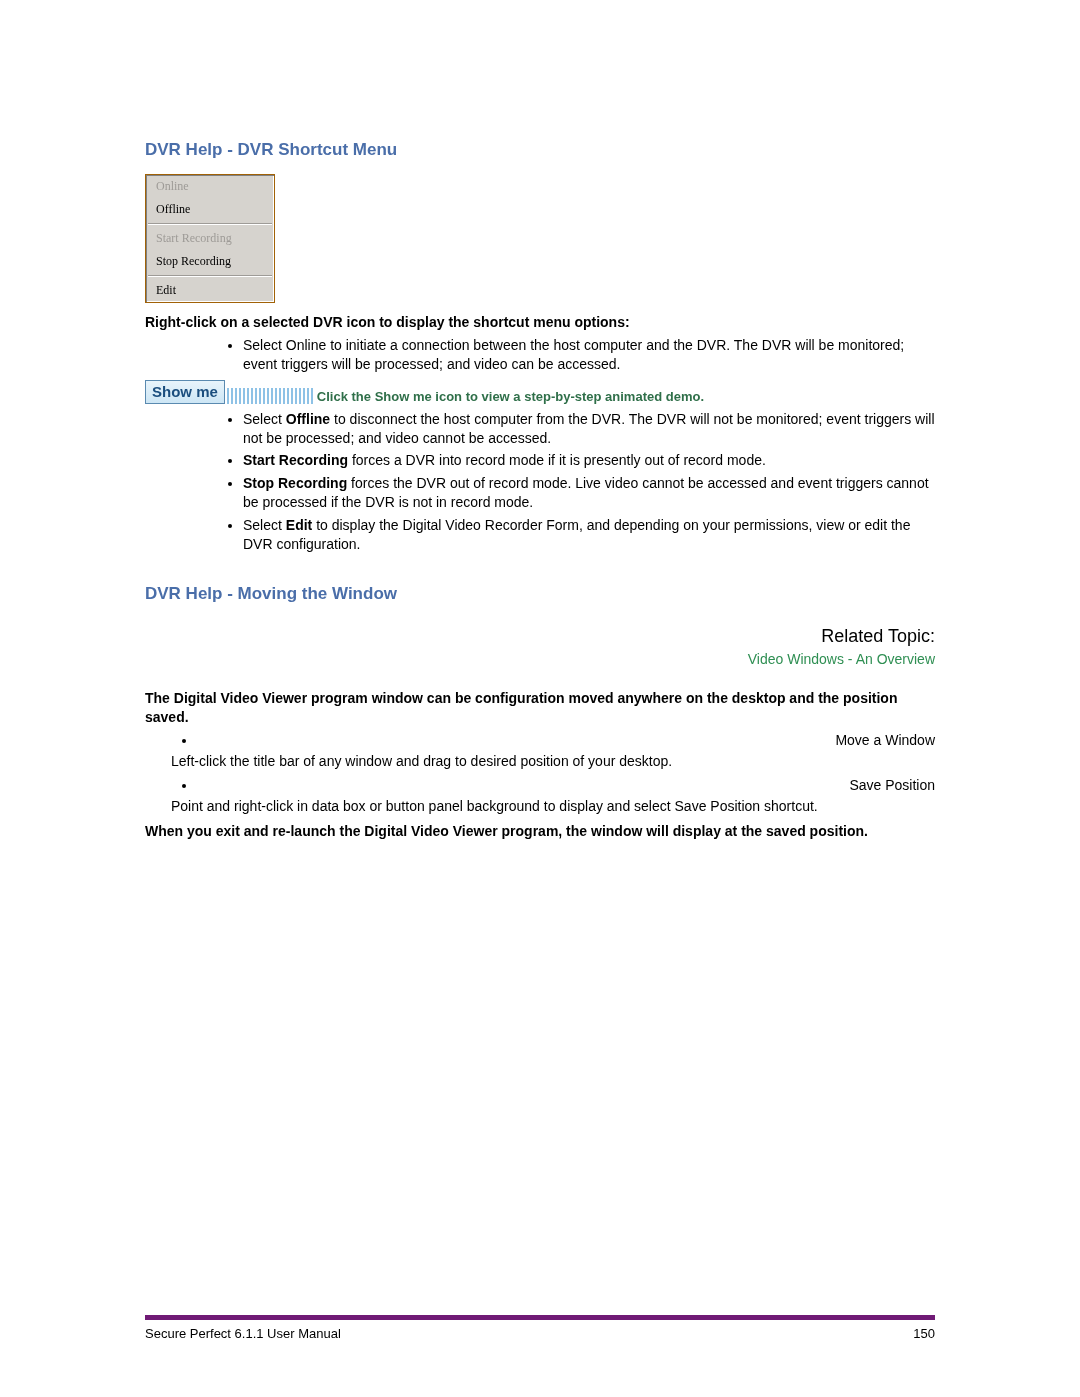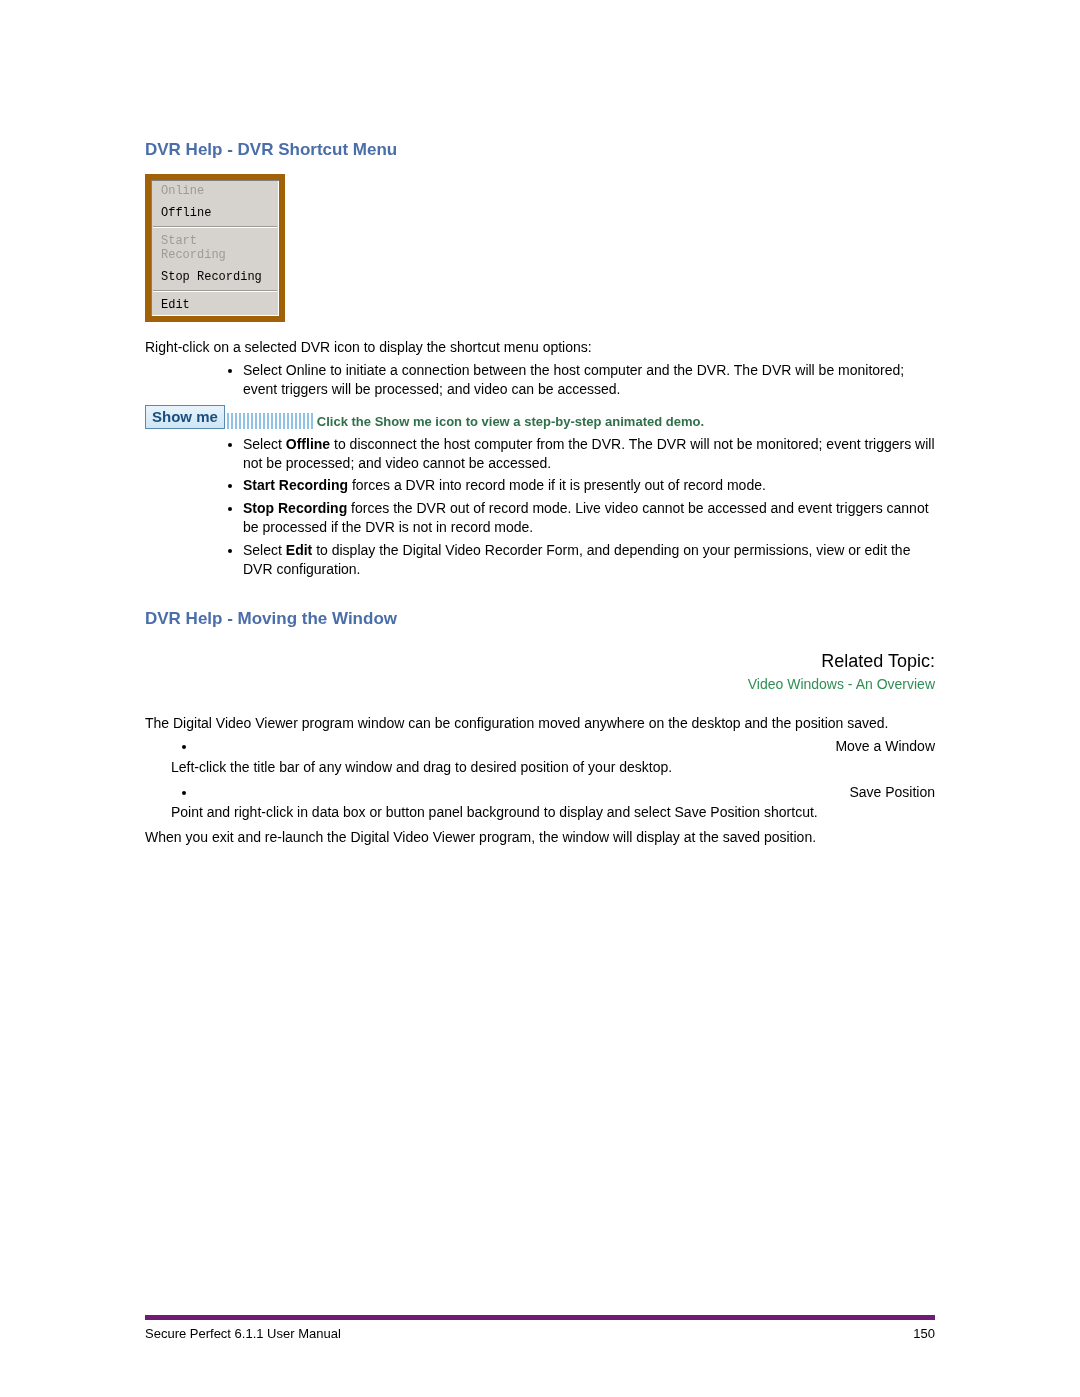--- a/index.html
+++ b/index.html
@@ -19,43 +19,44 @@
   }
   h2.section {
     color: #4a6ea9;
     font-size: 17px;
     font-weight: bold;
     margin: 0 0 14px 0;
   }
   .menu-box {
     width: 128px;
     background: #d6d3ce;
-    border: 6px solid #a16207;
-    font-family: Liberation Mono, monospace;
+    border: 1px solid #a16207;
+    font-family: Liberation Serif, serif;
     font-size: 12px;
     box-shadow: 1px 1px 0 #808080 inset, -1px -1px 0 #fff inset;
-    margin-bottom: 16px;
+    margin-bottom: 10px;
   }
   .menu-item {
     padding: 4px 10px;
     color: #000;
   }
   .menu-item.disabled {
     color: #9e9b97;
   }
   .menu-sep {
     border-top: 1px solid #9e9b97;
     border-bottom: 1px solid #fff;
     margin: 2px 2px;
     height: 0;
   }
   .body-text {
     font-size: 14px;
     line-height: 1.35;
     margin: 4px 0;
+    font-weight: bold;
   }
   ul.bullets {
     margin: 4px 0 4px 0;
     padding-left: 66px;
   }
   ul.bullets li {
     margin-bottom: 4px;
     line-height: 1.35;
     margin-left: 32px;
   }

